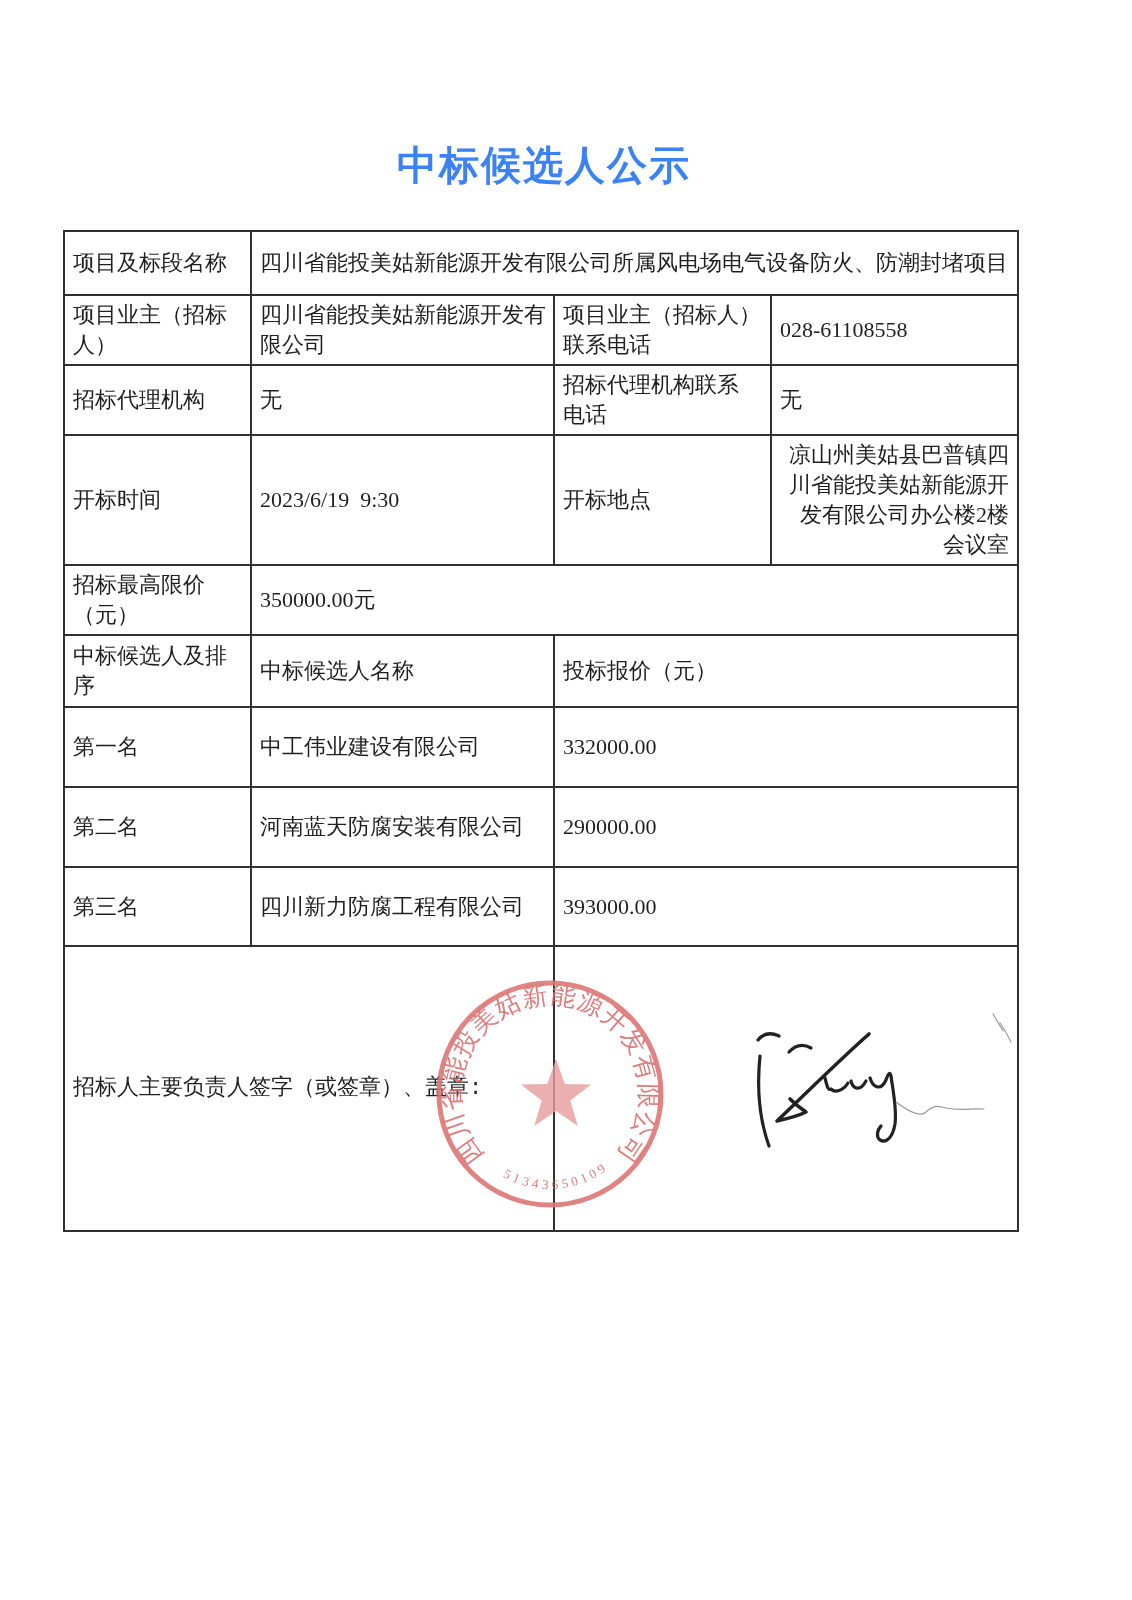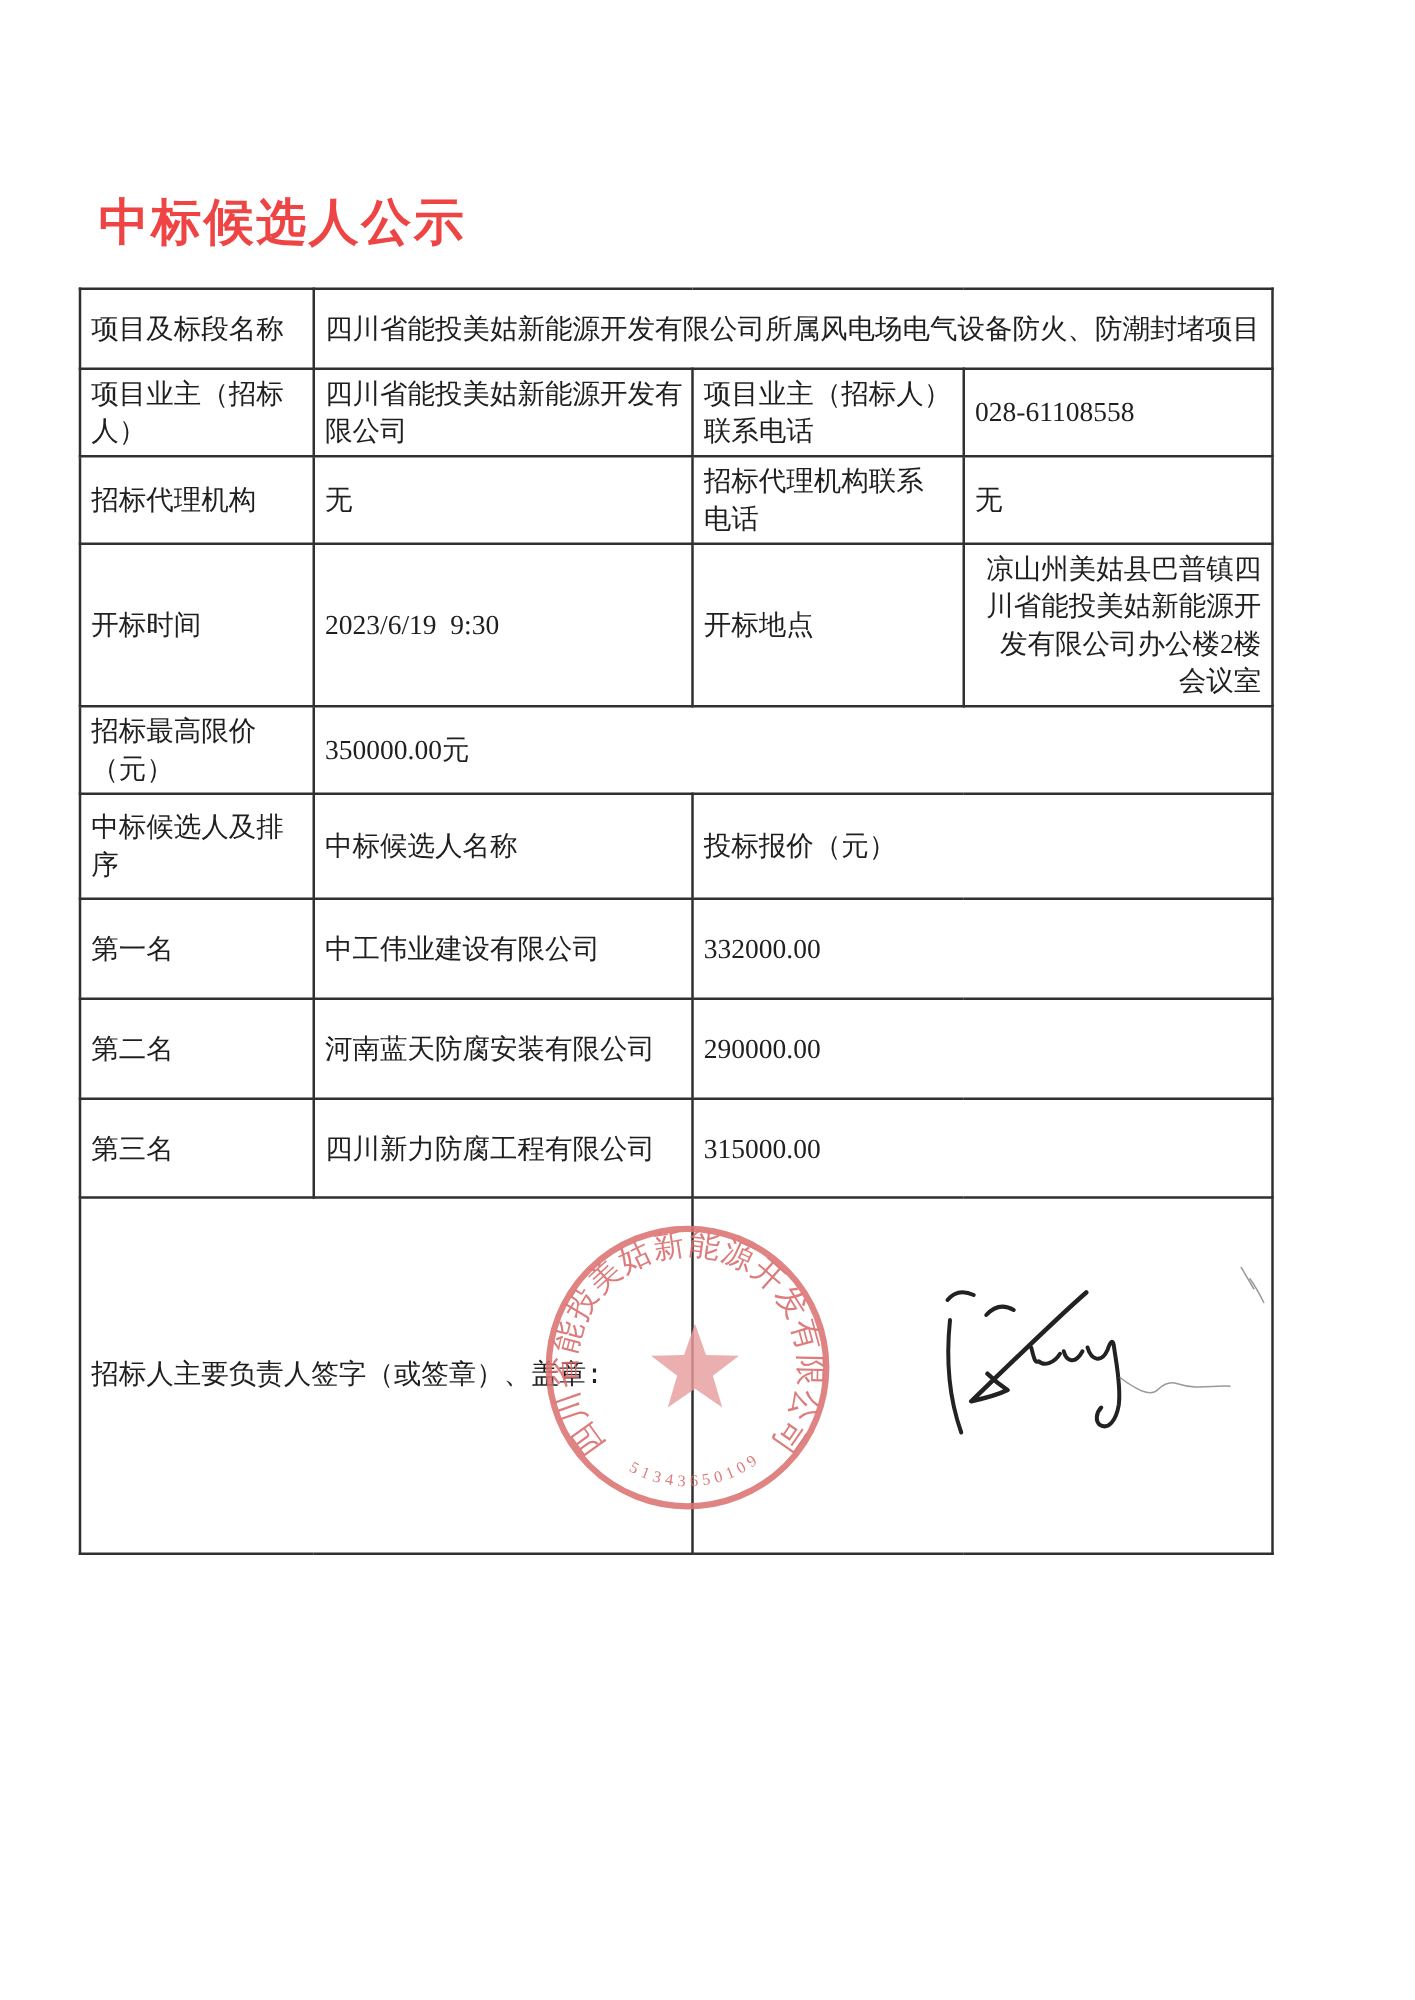--- a/index.html
+++ b/index.html
@@ -8,26 +8,27 @@
     position:relative;
     width:1132px;height:1600px;
     background:#fff;
     font-family:"Liberation Serif","DejaVu Serif",serif;
     color:#1f1f1f;
     overflow:hidden;
   }
   .doc-title{
     position:absolute;
     left:63px;top:134px;width:954px;
-    margin:16px;
+    margin:4px;
+    text-align:center;
     font-family:"Liberation Sans","DejaVu Sans",sans-serif;
     font-weight:600;
     font-size:40px;
     letter-spacing:2px;
-    color:#ef4444;
+    color:#3b82f6;
   }
   table.announce{
     position:absolute;
     left:63px;top:230px;
     width:954px;
     border-collapse:collapse;
     table-layout:fixed;
     border:1px solid #84cc16;
   }
   table.announce td{
@@ -40,21 +41,21 @@
     line-break:strict;
     overflow:hidden;
   }
   td.lab{padding:4px 16px 4px 8px;}
   td.wide1{padding:4px 14px 4px 8px;}
   td.loc{padding:4px 32px 4px 8px;text-align:right;}
   td.c{text-align:left;padding:4px 8px;}
   tr.h64{height:64px;}
   tr.h127{height:127px;}
   tr.h66{height:66px;}
-  tr.h100{height:84px;margin-left:16px;}
+  tr.h100{height:72px;margin-left:16px;}
   tr.h80{height:80px;margin-top:10px;}
   tr.h79{height:79px;}
   tr.h233{height:285px;font-family:Liberation Mono, monospace;}
   td.sig-label-cell{padding-left:30px;}
   .seal{
     position:absolute;
     left:430px;top:974px;
     width:240px;height:240px;
     pointer-events:none;
     opacity:.88;
@@ -118,21 +119,21 @@
         <td class="c" colspan="2">332000.00</td>
       </tr>
       <tr class="h80">
         <td class="c">第二名</td>
         <td>河南蓝天防腐安装有限公司</td>
         <td class="c" colspan="2">290000.00</td>
       </tr>
       <tr class="h79">
         <td class="c">第三名</td>
         <td>四川新力防腐工程有限公司</td>
-        <td class="c" colspan="2">315000.00</td>
+        <td class="c" colspan="2">393000.00</td>
       </tr>
       <tr class="h233">
         <td class="sig-label-cell" colspan="2">招标人主要负责人签字（或签章）、盖章:</td>
         <td colspan="2"></td>
       </tr>
     </tbody>
   </table>
 
   <svg class="seal" viewBox="0 0 240 240" aria-hidden="true">
     <defs>

